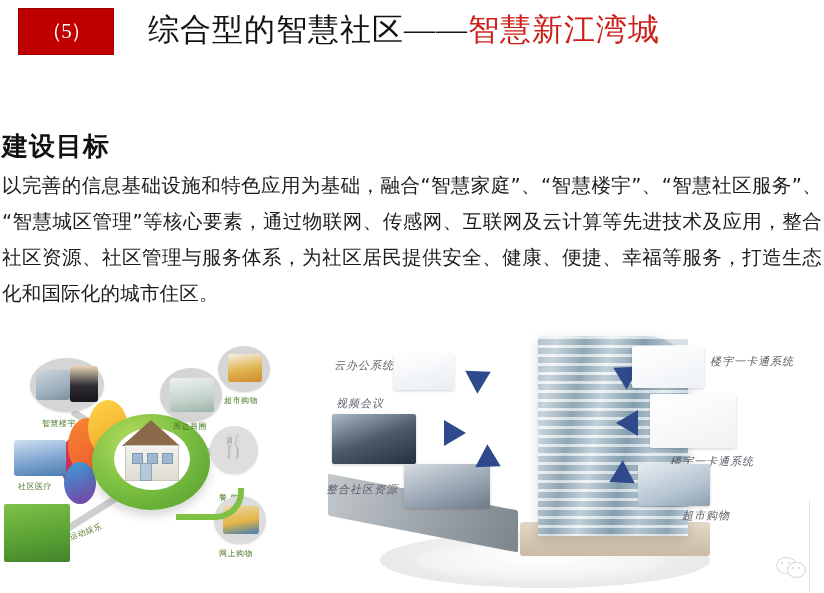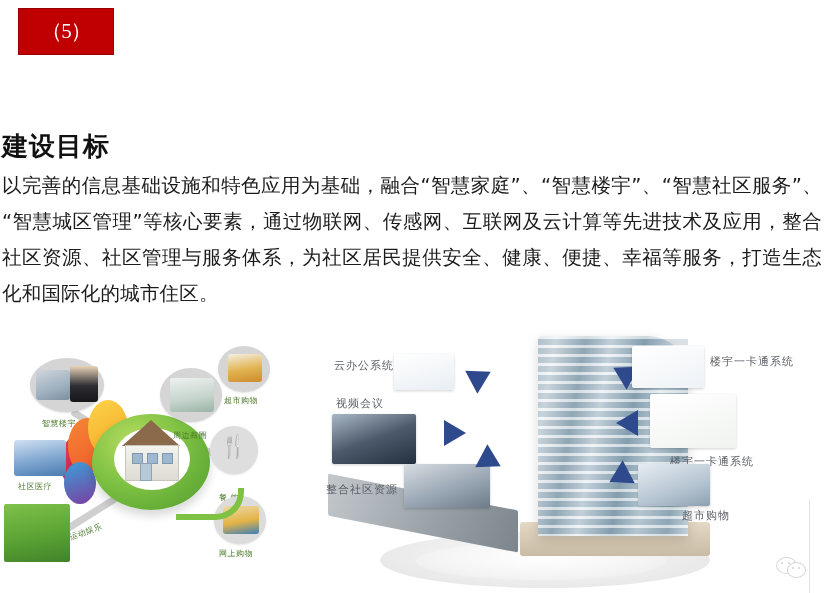--- a/index.html
+++ b/index.html
@@ -206,20 +206,21 @@
     left: 320px; top: 0;
     width: 504px; height: 257px;
   }
   .rf-label {
     position: absolute;
     font-size: 11px;
     color: #5b5f66;
     white-space: nowrap;
     letter-spacing: 1px;
     font-family: "DejaVu Sans", "Liberation Sans", sans-serif;
+    font-style: italic;
   }
   .rf-thumb {
     position: absolute;
     border-radius: 2px;
     box-shadow: 0 1px 3px rgba(0,0,0,.18);
     overflow: hidden;
   }
   .th-cloud   { background: linear-gradient(165deg,#ffffff 0%, #e9eef3 100%); }
   .th-video   { background: linear-gradient(160deg,#a9b8c7 0%, #4d5a6b 50%, #23303f 100%); }
   .th-parking { background: linear-gradient(160deg,#d8dde2 0%, #9aa7b4 55%, #6d7b8a 100%); }
@@ -337,20 +338,22 @@
   }
 </style>
 </head>
 <body>
 
 <div class="slide-header">
   <div class="section-badge">
     <span class="section-badge-label">（5）</span>
   </div>
   <div class="slide-title">
+    <span class="t-main">综合型的智慧社区——</span>
+      <span class="t-accent">智慧新江湾城</span>
   </div>
 </div>
 
 <div class="goal-heading">建设目标</div>
 <div class="goal-body">以完善的信息基础设施和特色应用为基础，融合“智慧家庭”、“智慧楼宇”、“智慧社区服务”、“智慧城区管理”等核心要素，通过物联网、传感网、互联网及云计算等先进技术及应用，整合社区资源、社区管理与服务体系，为社区居民提供安全、健康、便捷、幸福等服务，打造生态化和国际化的城市住区。</div>
 
 <div class="figures">
 
   <div class="fig-left">
 
@@ -384,21 +387,21 @@
     <div class="node-label" style="left:42px; top:82px;">智慧楼宇</div>
 
     <div class="tile tile-hospital" style="left:14px; top:104px; width:52px; height:36px;"></div>
     <div class="node-label" style="left:18px; top:145px;">社区医疗</div>
 
     <div class="tile tile-field" style="left:4px; top:168px; width:66px; height:58px; border-radius:2px;"></div>
     <div class="node-label" style="left:70px; top:196px; transform:rotate(-20deg); transform-origin:0 50%;">运动娱乐</div>
 
     <div class="callout" style="left:160px; top:32px; width:62px; height:54px;"></div>
     <div class="tile tile-mall" style="left:170px; top:42px; width:44px; height:34px;"></div>
-    <div class="node-label" style="left:173px; top:94px;font-family:Liberation Serif, serif;">周边商圈</div>
+    <div class="node-label" style="left:173px; top:85px;font-family:Liberation Serif, serif;">周边商圈</div>
 
     <div class="callout" style="left:218px; top:10px; width:52px; height:46px;"></div>
     <div class="tile tile-cart" style="left:228px; top:18px; width:34px; height:28px;"></div>
     <div class="node-label" style="left:224px; top:59px;">超市购物</div>
 
     <div class="callout" style="left:210px; top:90px; width:48px; height:48px; background:#dedede;"></div>
     <div class="cutlery" style="left:220px; top:100px;">🍴</div>
     <div class="node-label" style="left:219px; top:156px;">餐 饮</div>
 
     <div class="callout" style="left:214px; top:160px; width:52px; height:48px; background:#dcdcdc;"></div>

